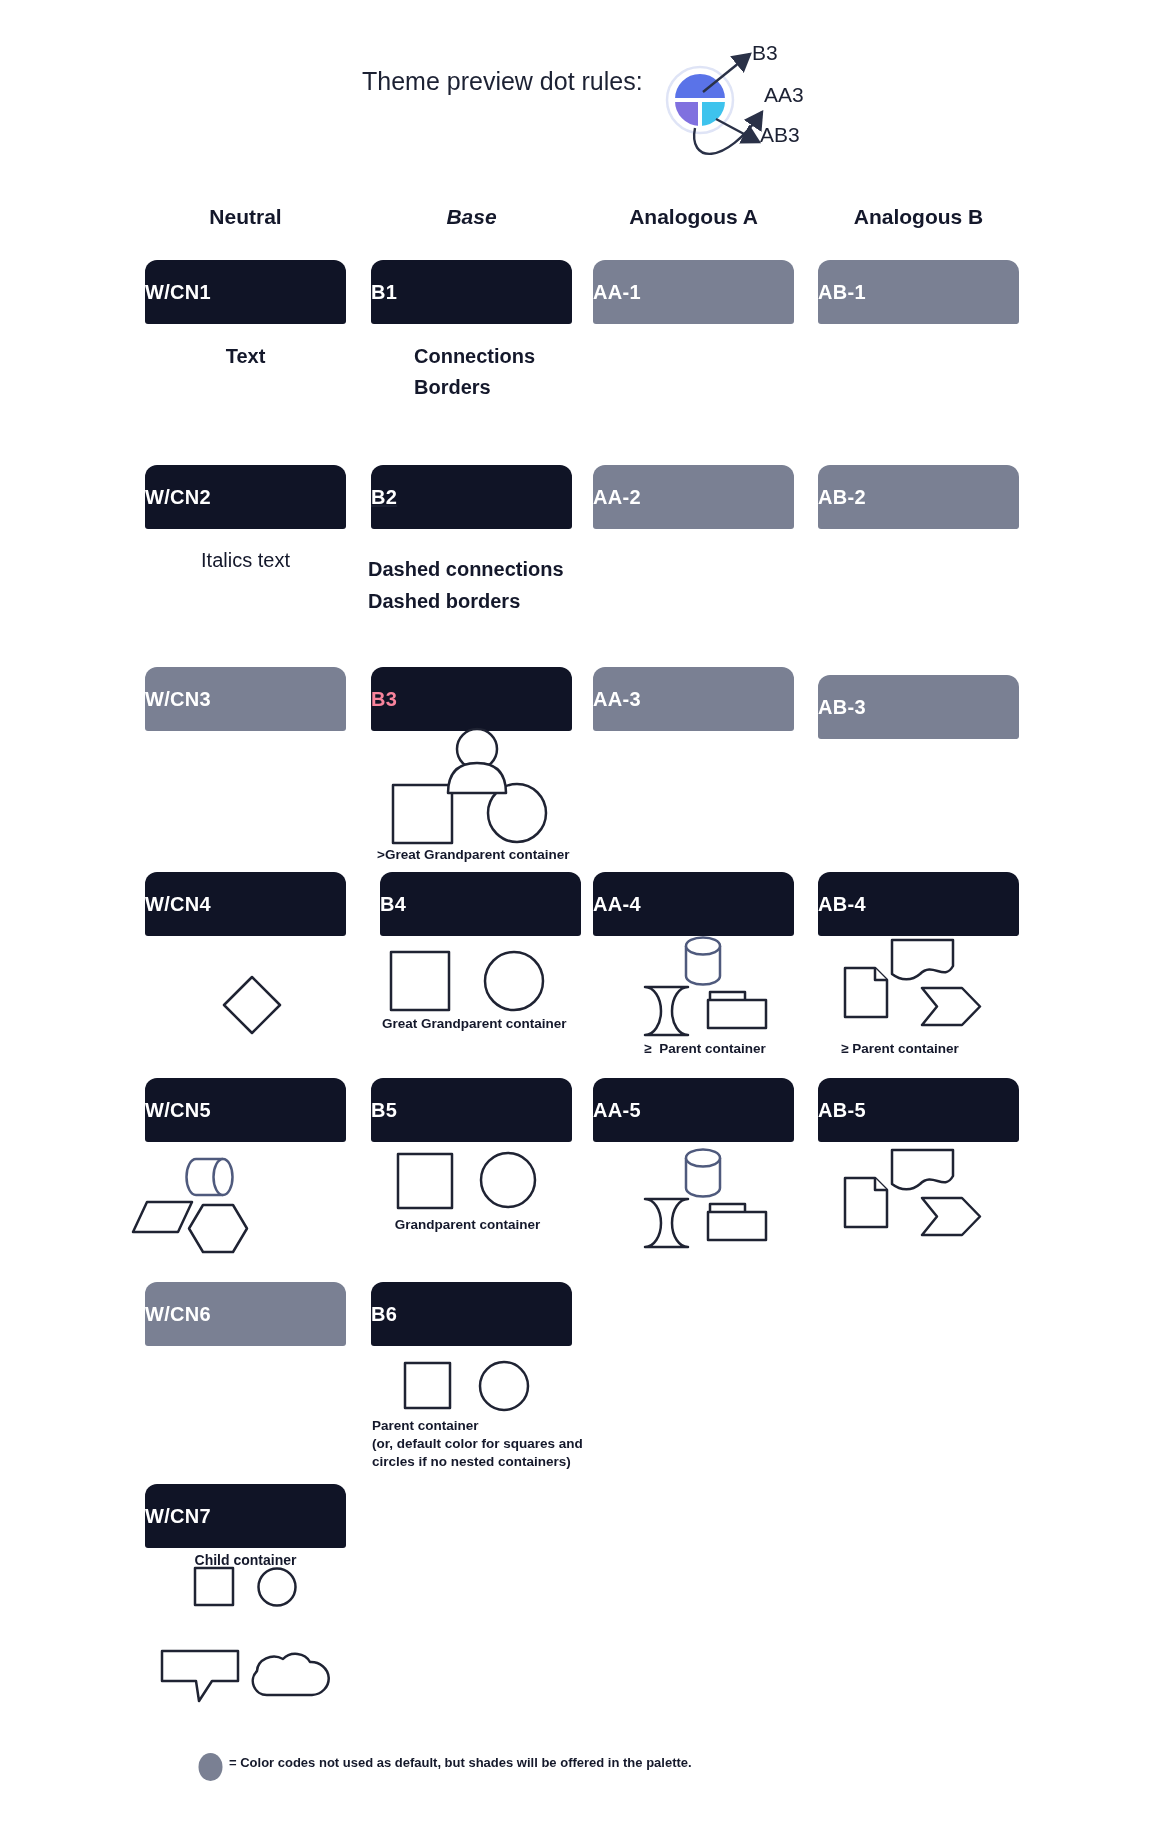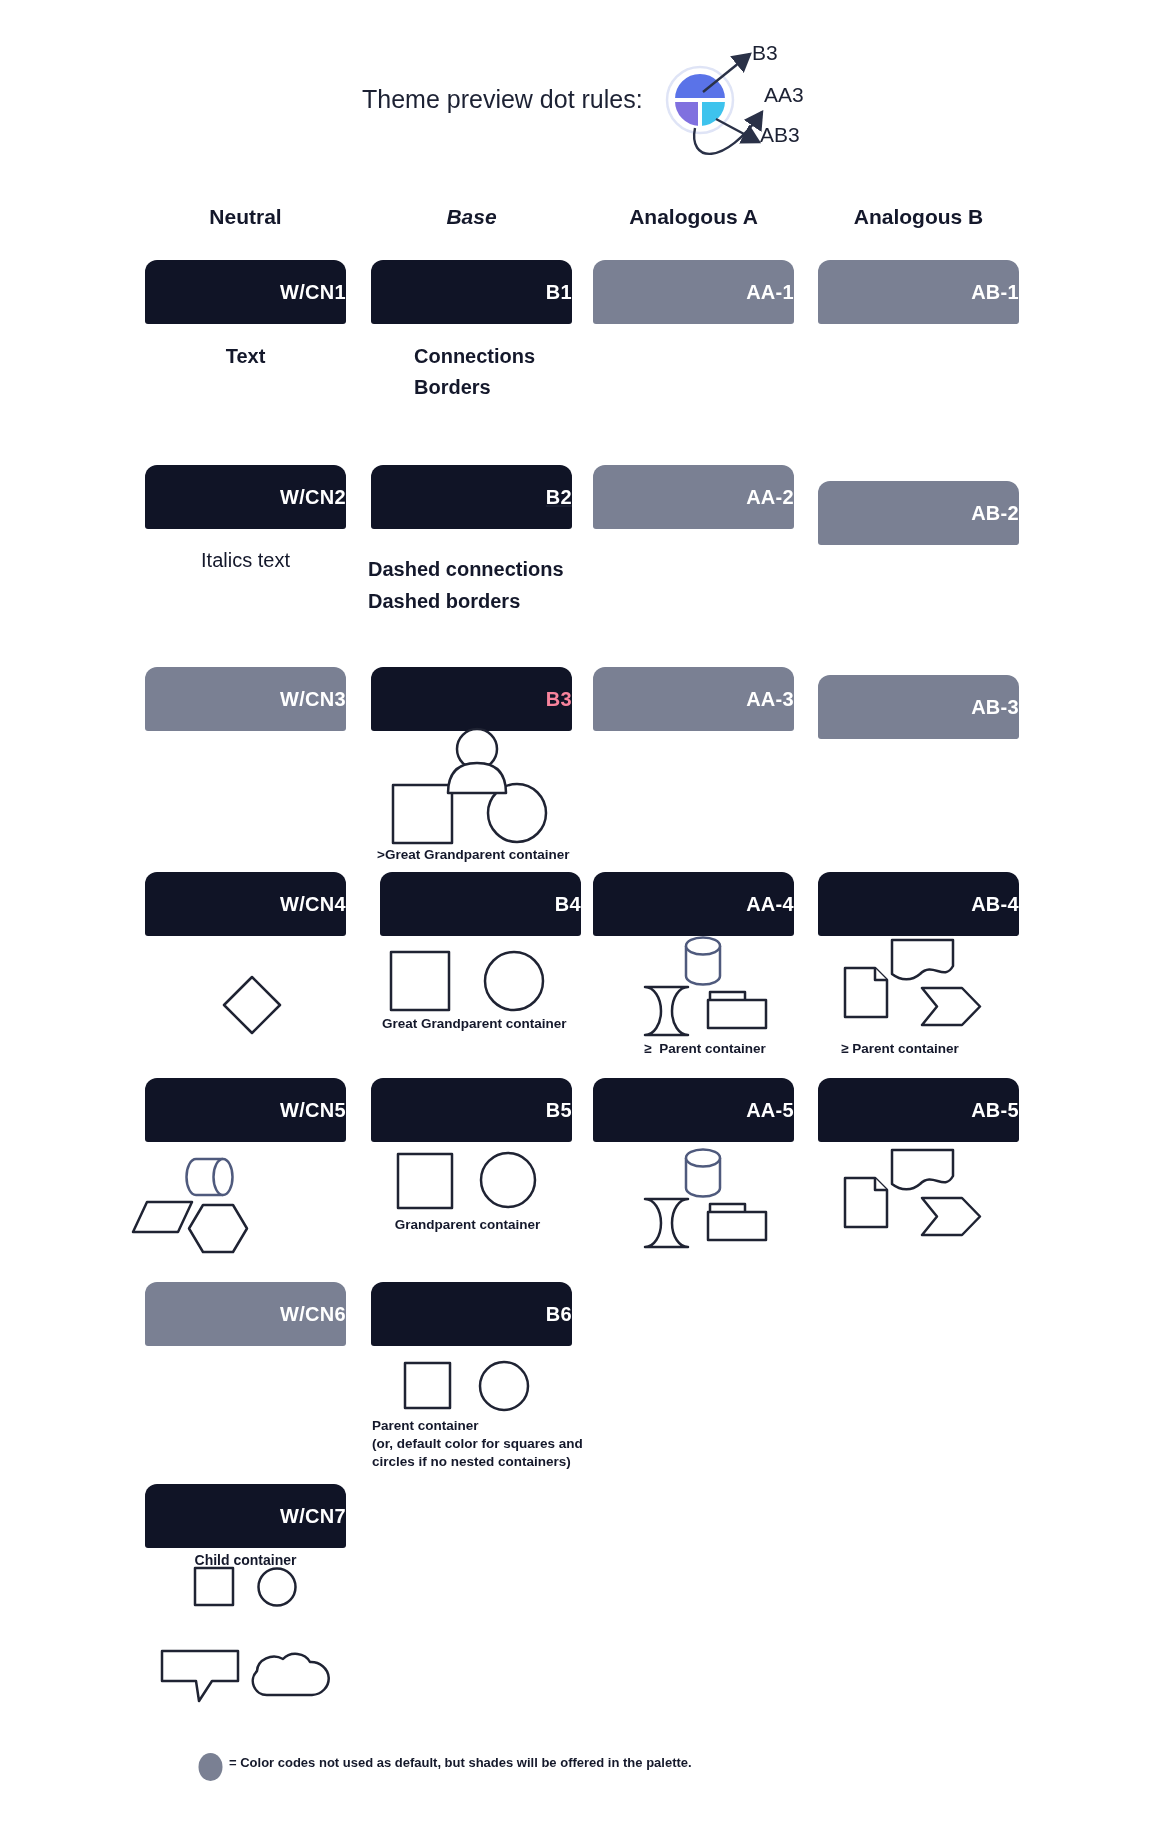--- a/index.html
+++ b/index.html
@@ -2,42 +2,42 @@
 <html><head>
 <meta charset="utf-8">
 <style>
   html,body{margin:0;padding:0;background:#ffffff;}
   .canvas{position:relative;width:1164px;height:1822px;background:#ffffff;
           font-family:"Liberation Sans", sans-serif;color:#1c2133;overflow:hidden;}
   .abs{position:absolute;}
   .title{font-size:25px;font-weight:400;color:#1c2133;white-space:nowrap;}
   .colhead{width:201px;text-align:center;font-size:21px;font-weight:700;color:#14182b;}
   .sw{position:absolute;width:201px;height:64px;border-radius:12px 12px 3px 3px;
-      display:flex;align-items:center;justify-content:flex-end;}
+      display:flex;align-items:center;justify-content:flex-start;}
   .sw span{font-size:20px;font-weight:700;color:#ffffff;letter-spacing:.3px;}
   .dark{background:#101426;}
   .gray{background:#7a8093;}
   .sw .accent{color:#f8849c;}
   .note{font-size:20px;font-weight:700;color:#14182b;line-height:31px;}
   .note.reg{font-weight:400;}
   .note.center{text-align:center;}
   .cap{font-size:13.5px;font-weight:700;color:#14182b;line-height:18px;}
   .cap.center{text-align:center;}
   .dotlabel{font-size:21px;font-weight:400;color:#1c2133;white-space:nowrap;}
   svg{display:block;}
   .shape{fill:#ffffff;stroke:#1f2333;stroke-width:2.5;stroke-linejoin:round;}
   .cyl{fill:#ffffff;stroke:#4f5a7d;stroke-width:2.5;stroke-linejoin:round;}
   .arrow{fill:none;stroke:#2a3147;stroke-width:2.4;}
 </style>
 </head>
 <body>
 
 <div class="canvas">
 
-  <div class="abs title" style="left:362px;top:85px;">Theme preview dot rules:</div>
+  <div class="abs title" style="left:362px;top:67px;">Theme preview dot rules:</div>
 
   <svg class="abs" style="left:640px;top:20px;" width="180" height="150" viewBox="0 0 180 150">
     <defs>
       <marker id="ah" markerWidth="9" markerHeight="9" refX="7" refY="4.5" orient="auto">
         <path d="M0,0 L8,4.5 L0,9 Z" fill="#2a3147"></path>
       </marker>
     </defs>
     <circle cx="60" cy="80" r="33" fill="none" stroke="#dfe4f6" stroke-width="2.5"></circle>
     <path d="M34,79 A26,26 0 0 1 86,79 Z" fill="#5a73e8" stroke="#ffffff" stroke-width="2"></path>
     <path d="M34,81 A26,26 0 0 0 59,107 L59,81 Z" fill="#8070df" stroke="#ffffff" stroke-width="2"></path>
@@ -75,21 +75,21 @@
 
   <div class="sw dark" style="left:145px;top:465px;">
       <span>W/CN2</span>
     </div>
   <div class="sw dark" style="left:371px;top:465px;text-decoration:underline;">
       <span>B2</span>
     </div>
   <div class="sw gray" style="left:593px;top:465px;">
       <span>AA-2</span>
     </div>
-  <div class="sw gray" style="left:818px;top:465px;margin-top:16px;">
+  <div class="sw gray" style="left:818px;top:465px;">
       <span>AB-2</span>
     </div>
   <div class="abs note reg center" style="left:145px;top:545px;width:201px;">Italics text</div>
   <div class="abs note" style="left:368px;top:553px;line-height:32px;">
     <div>Dashed connections</div>
     <div>Dashed borders</div>
   </div>
 
   <div class="sw gray" style="left:145px;top:667px;">
       <span>W/CN3</span>

